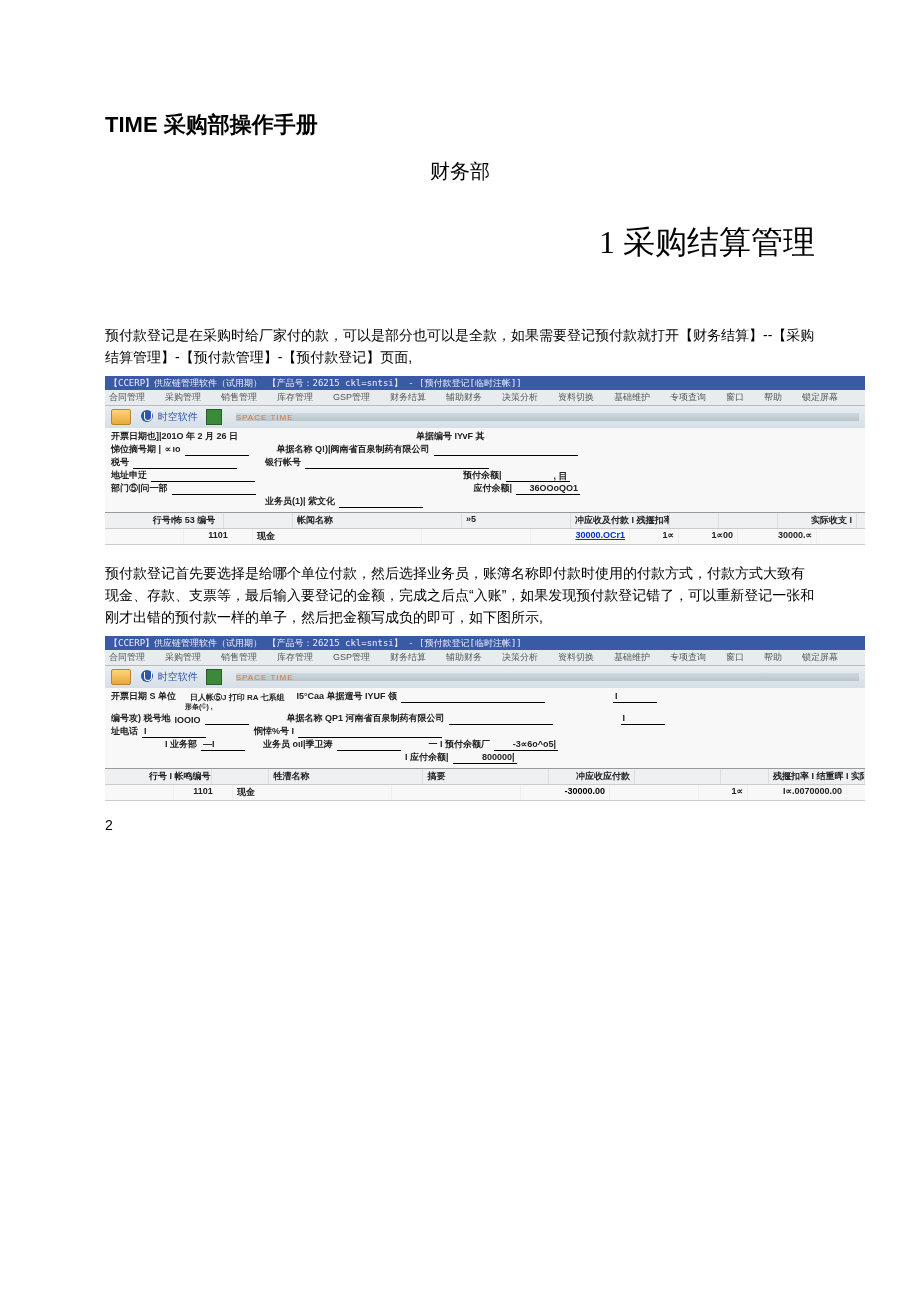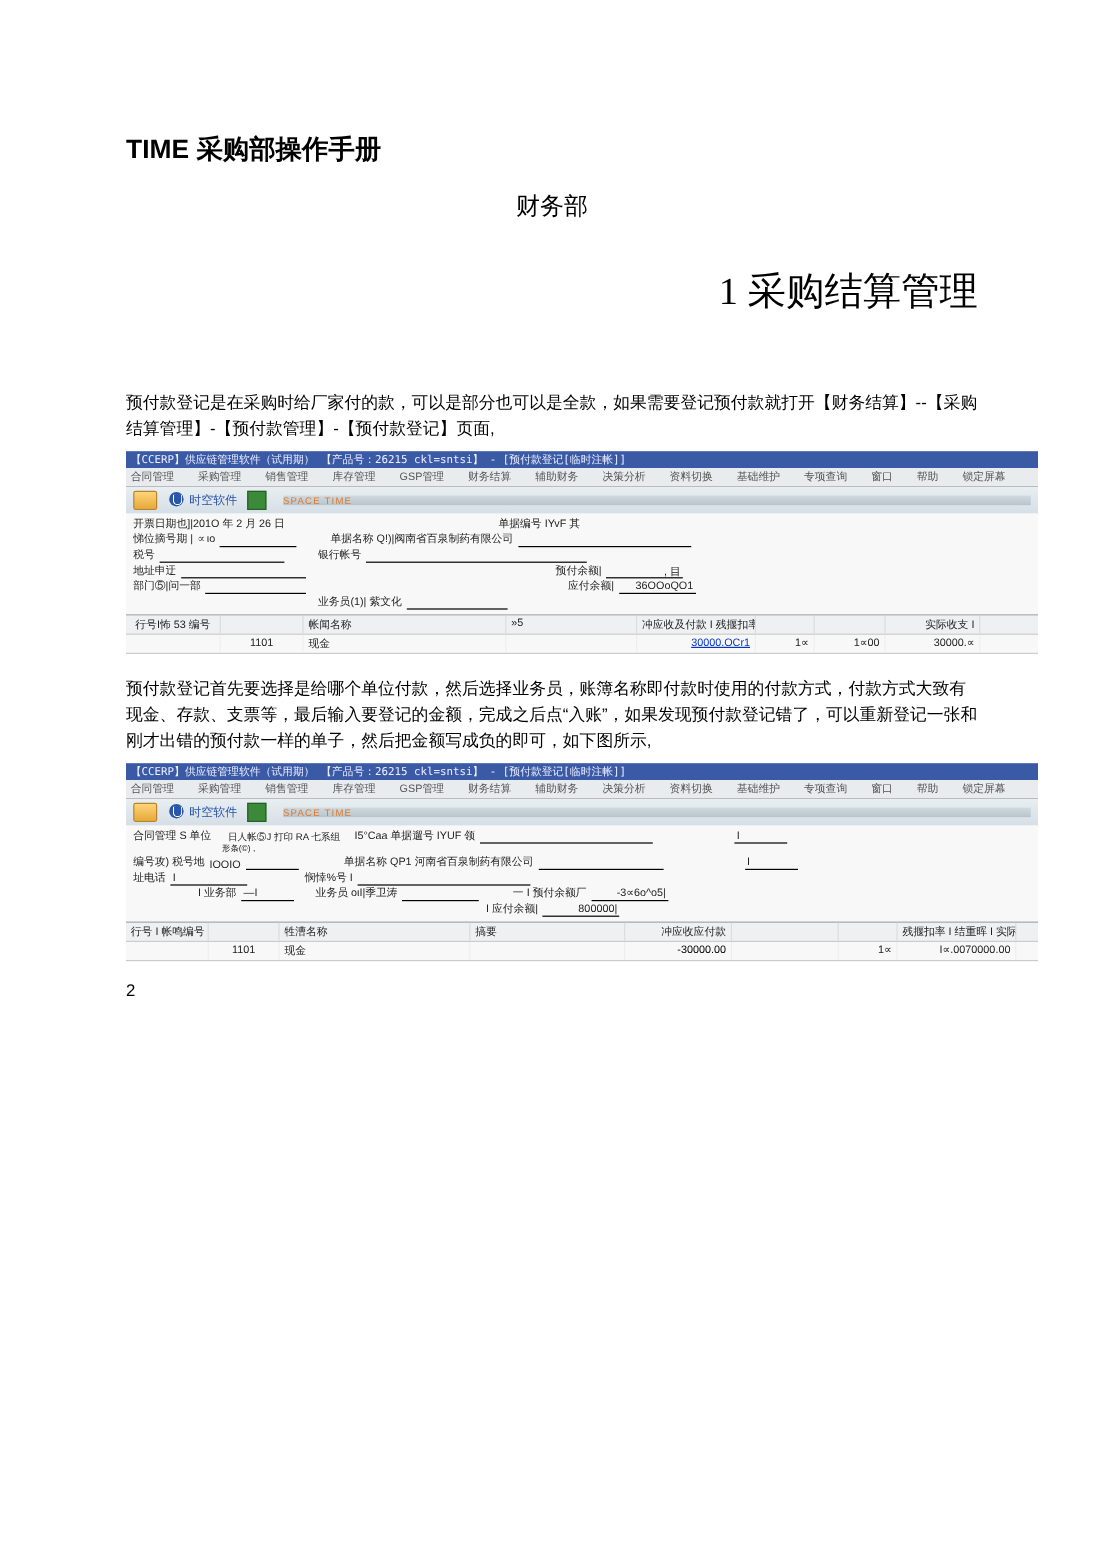--- a/index.html
+++ b/index.html
@@ -113,20 +113,21 @@
     background: linear-gradient(#cfd9df, #b8c4cc);
     flex: 1;
     margin-left: 6px;
     font-size: 8px;
     color: #e07a2c;
     letter-spacing: 1px;
   }
   .form-area {
     background: #f8f8f8;
     padding: 2px 0 0 0;
+    font-weight: bold;
   }
   .form-row {
     display: flex;
     align-items: flex-end;
     height: 13px;
     font-size: 9px;
     padding: 0 6px;
     gap: 4px;
   }
   .lbl { white-space: nowrap; }
@@ -146,21 +147,21 @@
   .gap { flex: 0 0 auto; }
   .grid {
     margin-top: 4px;
     border-top: 1px solid #999;
   }
   .grid .hdr, .grid .row {
     display: flex;
     font-size: 9px;
     border-bottom: 1px solid #ccc;
   }
-  .grid .hdr { background: #eef0f2; }
+  .grid .hdr { background: #eef0f2; padding-left: 40px; }
   .grid .cell {
     padding: 1px 4px;
     border-right: 1px solid #ddd;
     overflow: hidden;
     white-space: nowrap;
   }
   .grid .row .cell { border-right: 1px solid #eee; }
   .ar { text-align: right; }
   .ac { text-align: center; }
   .link { color: #0033cc; text-decoration: underline; }
@@ -319,21 +320,21 @@
       <div class="folder-icon"></div>
       <div class="brand">
         <span class="mark"></span>
         <span>时空软件</span>
       </div>
       <div class="green-sq"></div>
       <div class="spacer-track">SPACE TIME</div>
     </div>
     <div class="form-area">
       <div class="form-row">
-        <span class="lbl">合同管理 S 单位</span>
+        <span class="lbl">开票日期 S 单位</span>
         <span class="gap" style="width:6px"></span>
         <span class="lbl" style="font-size:8px">日人帐⑤J 打印 RA 七系组</span>
         <span class="gap" style="width:4px"></span>
         <span class="lbl">I5°Caa 单据遛号 IYUF 领</span>
         <span class="fld w140"></span>
         <span class="gap" style="width:60px"></span>
         <span class="fld w40">I</span>
       </div>
       <div class="form-row" style="height:9px;">
         <span class="gap" style="width:70px"></span>

